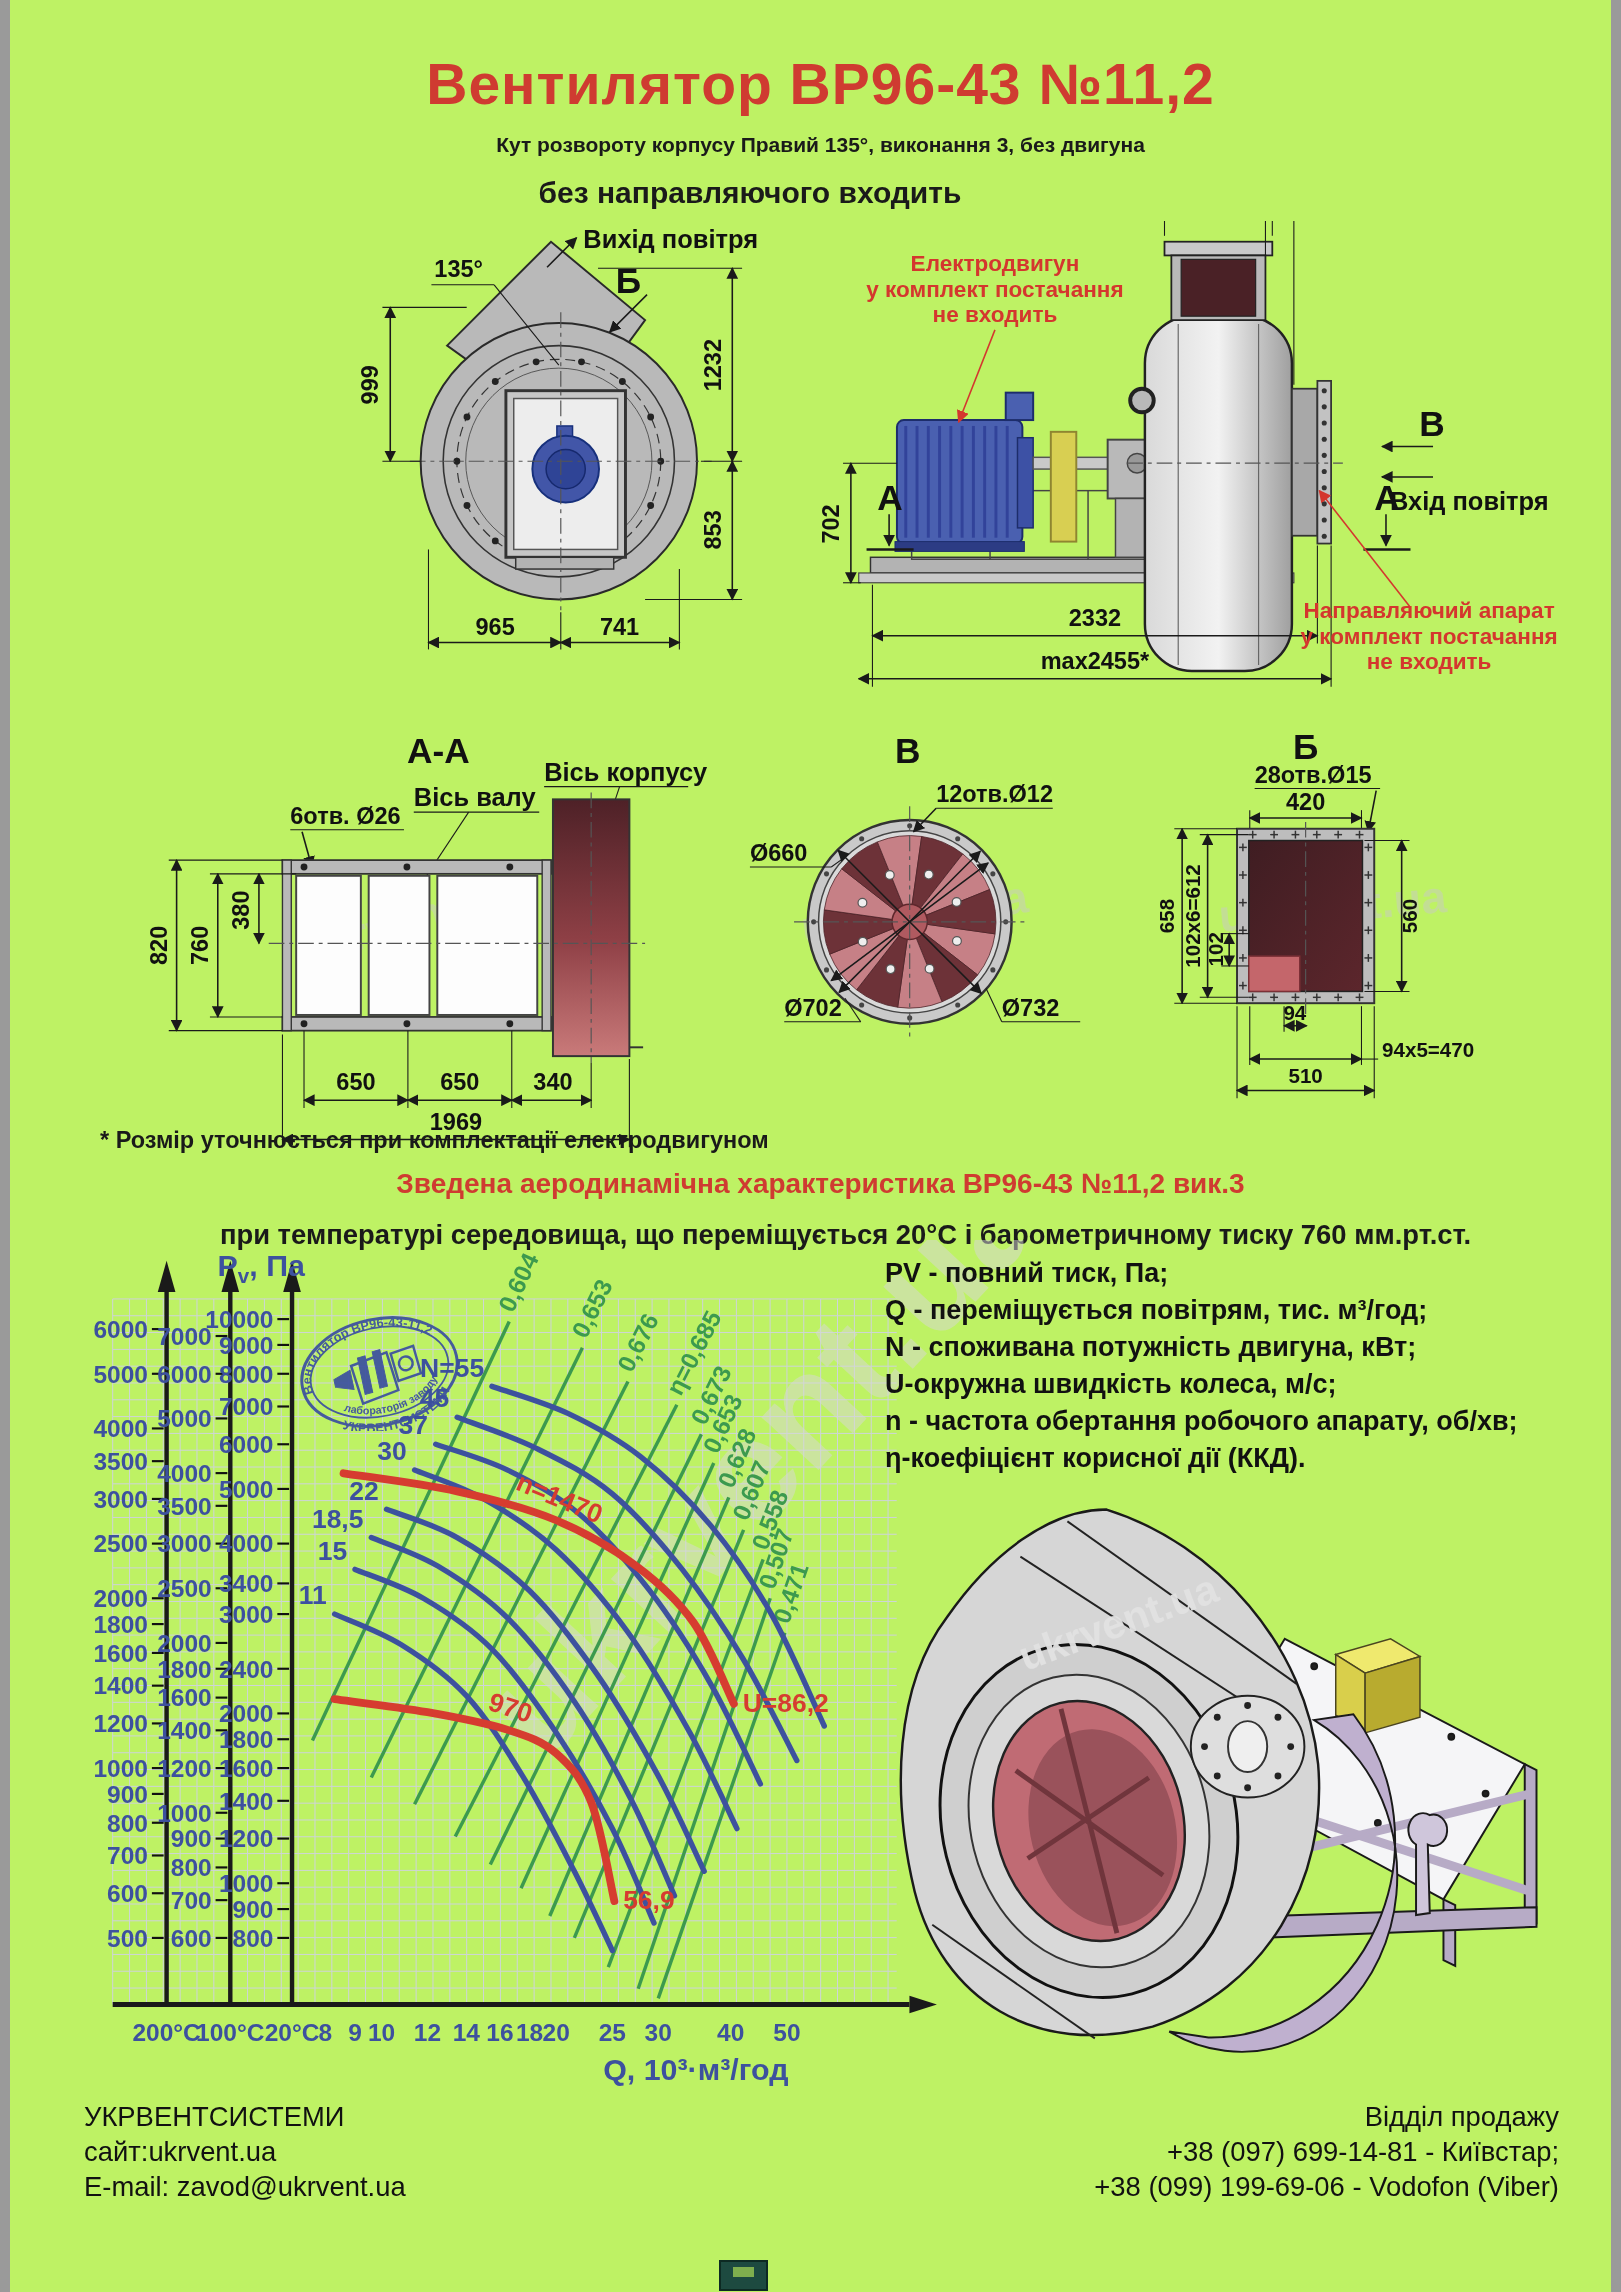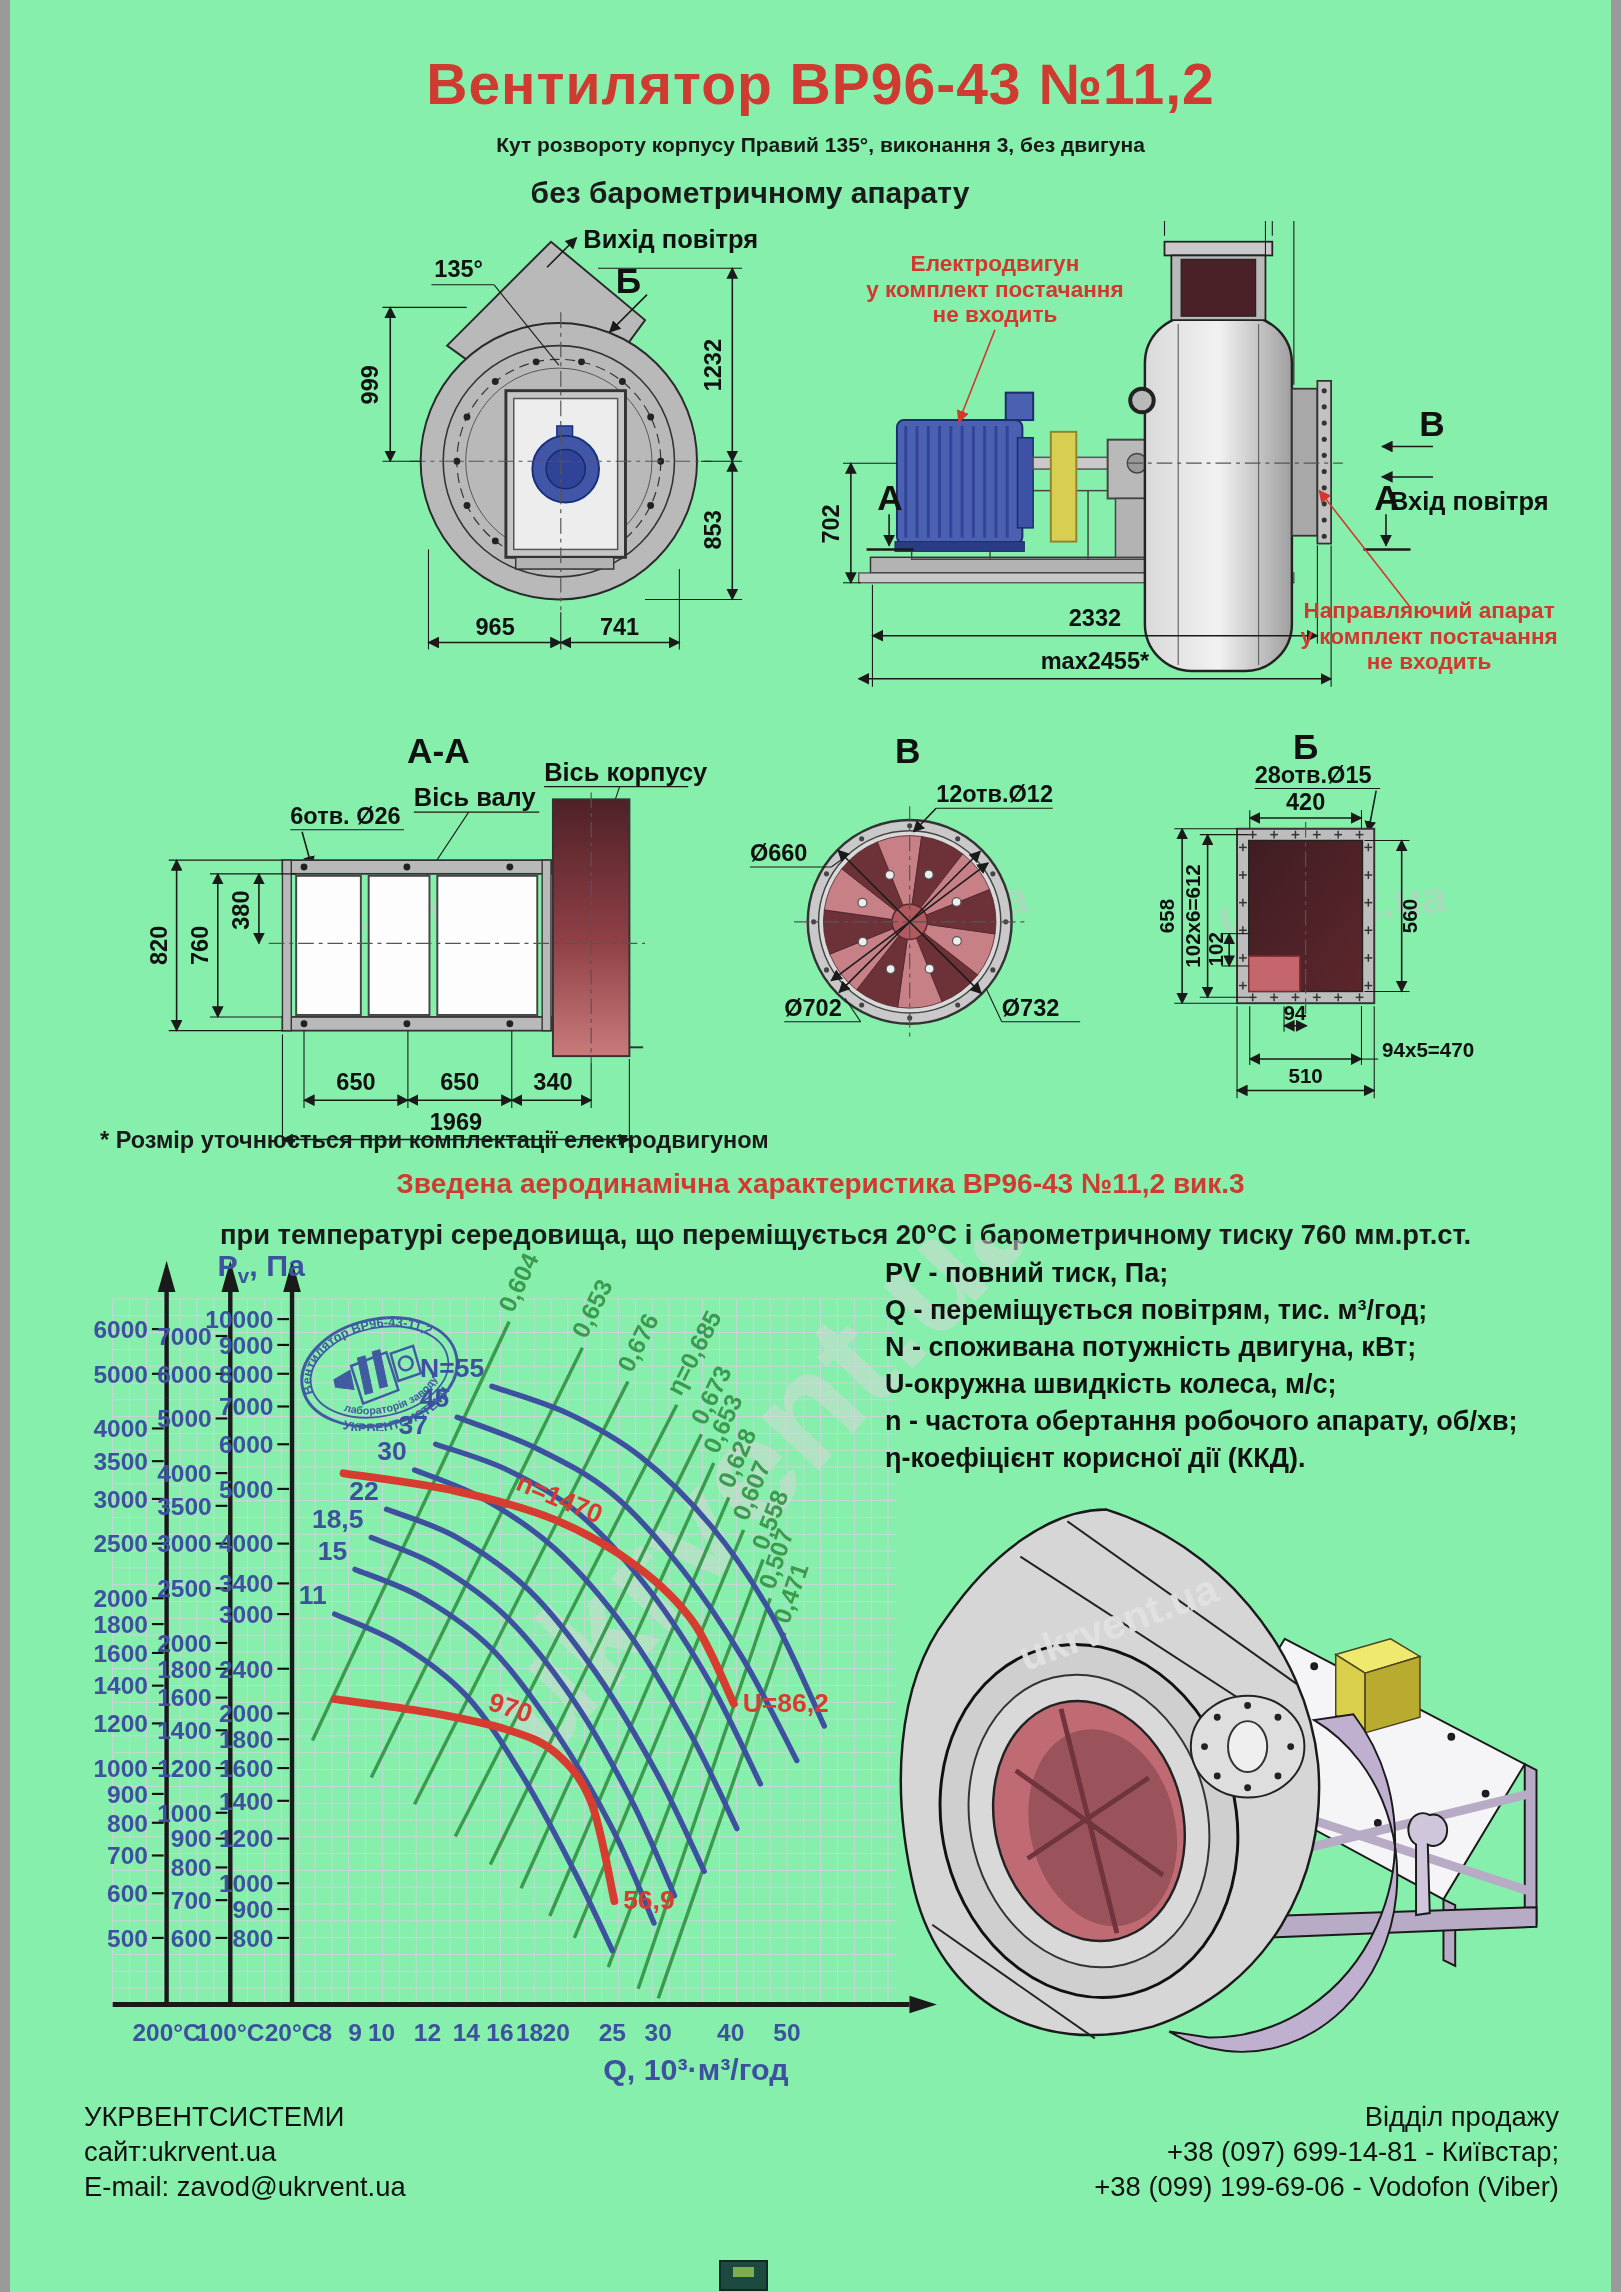--- a/index.html
+++ b/index.html
@@ -1,16 +1,16 @@
 <!DOCTYPE html>
 <html><head>
 <meta charset="utf-8">
 <style>
   html,body{margin:0;padding:0;background:#9a9a9a;}
-  .page{position:relative;width:1601px;height:2293px;background:#86efac;margin:0 auto;overflow:hidden;
+  .page{position:relative;width:1601px;height:2293px;background:#bef264;margin:0 auto;overflow:hidden;
         font-family:"Liberation Sans","DejaVu Sans",sans-serif;color:#111;}
   .abs{position:absolute;}
   .page-title{left:0;top:51px;width:1621px;text-align:center;font-size:57px;font-weight:bold;color:#cf3b31;letter-spacing:1px;}
   .sub1{left:0;top:133px;width:1621px;text-align:center;font-size:21px;font-weight:bold;color:#1a1a1a;}
   .sub2{left:0;top:176px;width:1480px;text-align:center;font-size:30px;font-weight:bold;color:#1a1a1a;}
   .footnote{left:90px;top:1127px;font-size:23.5px;font-weight:600;color:#1a1a1a;}
   .aero-h{left:0;top:1168px;width:1621px;text-align:center;font-size:28px;font-weight:bold;color:#cf3b31;}
   .aero-s{left:0;top:1219px;width:1621px;text-align:center;font-size:27.4px;font-weight:bold;color:#1a1a1a;margin-left:25px;}
   .legend{left:875px;top:1255px;width:745px;}
   .legend div{font-size:27px;font-weight:bold;color:#111;line-height:37px;white-space:nowrap;}
@@ -33,21 +33,21 @@
   .stampt{font:bold 13px "Liberation Sans","DejaVu Sans",sans-serif;fill:#3b4fa0;}
   .stampt2{font:bold 11px "Liberation Sans","DejaVu Sans",sans-serif;fill:#3b4fa0;}
 </style>
 </head>
 <body>
 
 <div class="page">
 
   <div class="abs page-title">Вентилятор  ВР96-43 №11,2</div>
   <div class="abs sub1">Кут розвороту корпусу Правий 135°, виконання 3, без двигуна</div>
-  <div class="abs sub2">без барометричному апарату</div>
+  <div class="abs sub2">без направляючого входить</div>
 
   <svg style="left:0;top:221px;" width="1621" height="946" viewBox="0 225 1654 965">
     <defs>
       <marker id="ah" viewBox="0 0 10 10" refX="9" refY="5" markerWidth="7.5" markerHeight="7.5" orient="auto-start-reverse">
         <path d="M0,0 L10,5 L0,10 z" fill="#1a1a1a"></path>
       </marker>
       <marker id="ahr" viewBox="0 0 10 10" refX="9" refY="5" markerWidth="8" markerHeight="8" orient="auto-start-reverse">
         <path d="M0,0 L10,5 L0,10 z" fill="#d4372e"></path>
       </marker>
       <linearGradient id="gRed" x1="0" y1="0" x2="0" y2="1">

